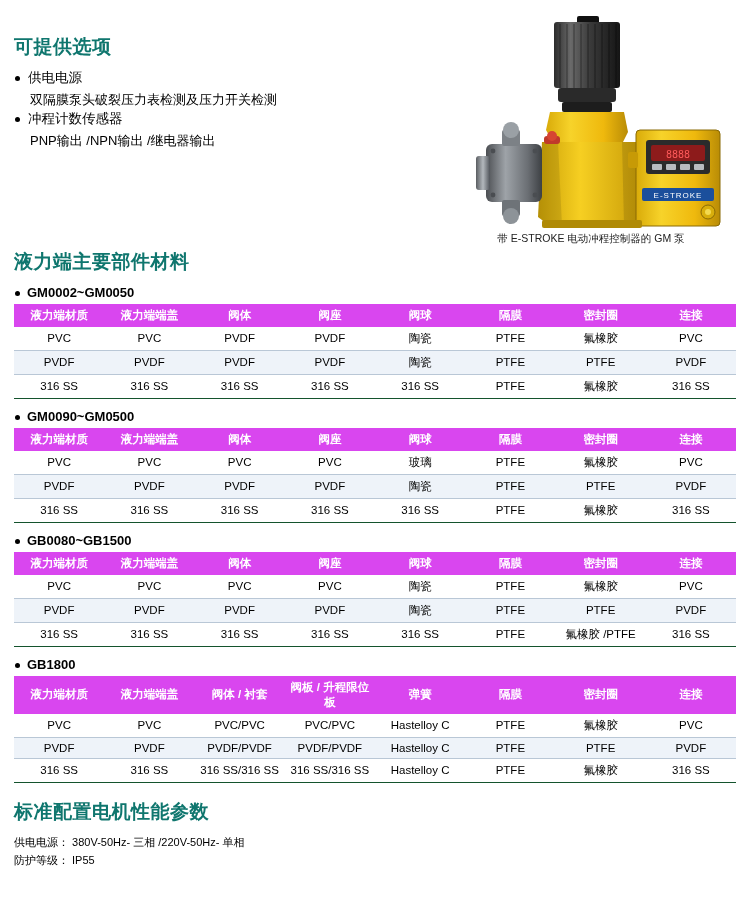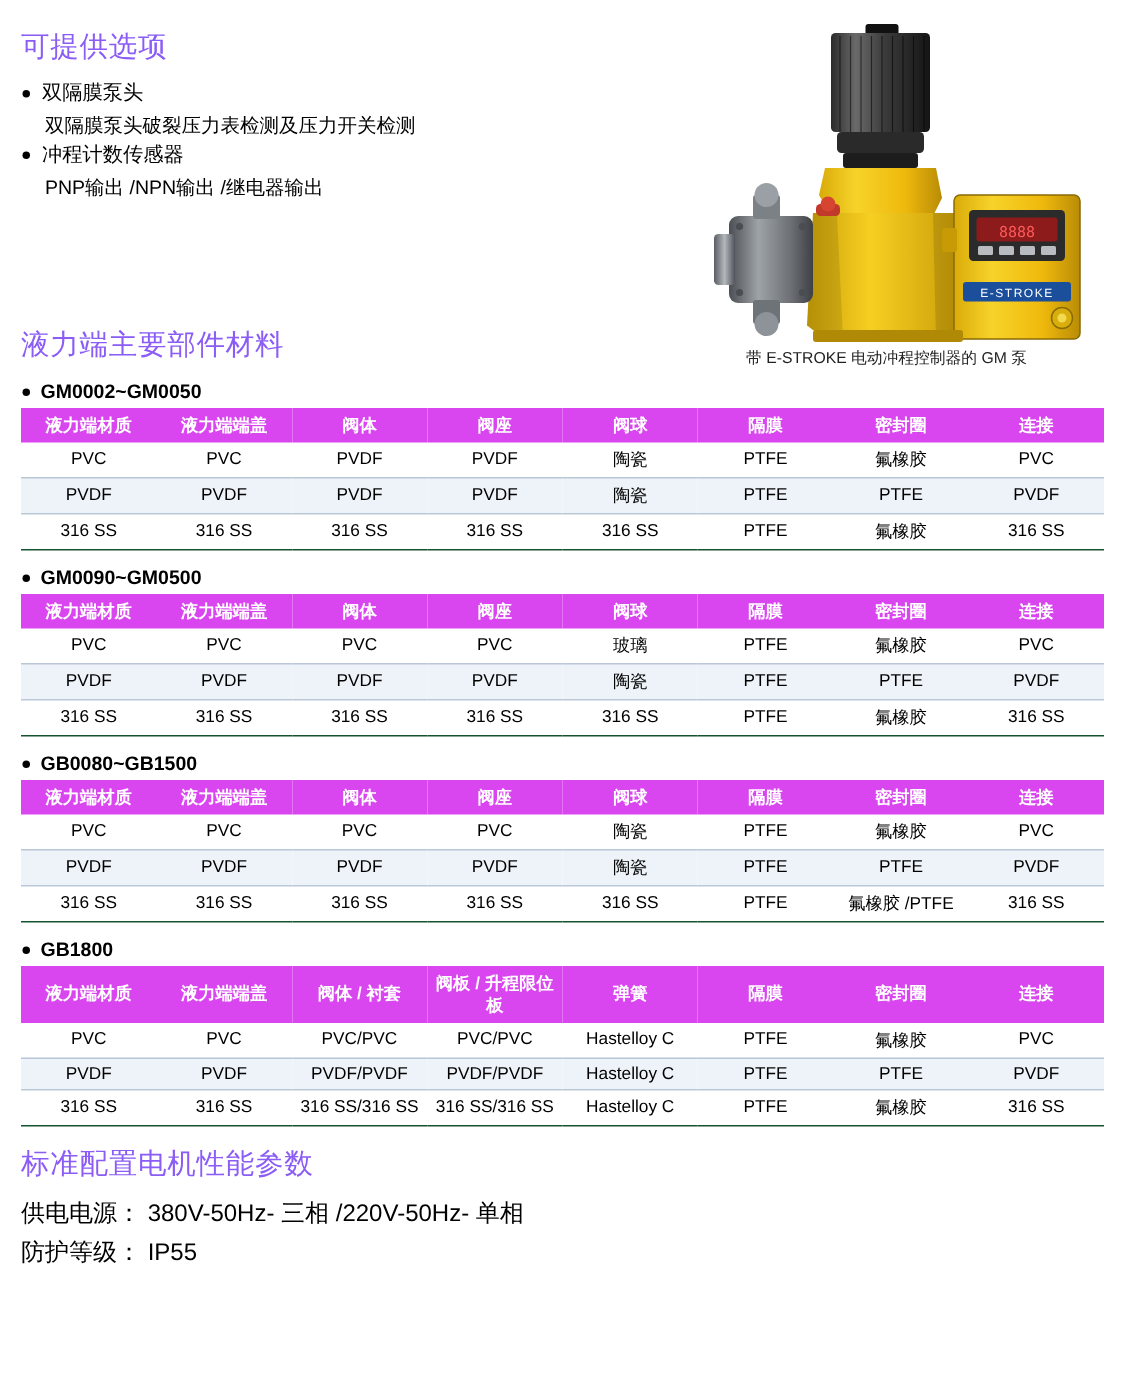--- a/index.html
+++ b/index.html
@@ -18,24 +18,24 @@
   .page {
     position: relative;
     width: 750px;
     height: 924px;
     padding: 0;
   }
   .content {
     padding: 18px 14px 0 14px;
   }
   h2.section-title {
-    color: #8b5cf6;
+    color: #0f766e;
     font-size: 19px;
-    font-weight: normal;
-    margin: 0 0 8px 0;
+    font-weight: bold;
+    margin: 16px 0 8px 0;
     letter-spacing: 0.5px;
   }
   h2.section-title.tight {
     margin-bottom: 6px;
   }
   .opt-list {
     margin: 0;
     padding: 0;
     list-style: none;
     font-size: 13.5px;
@@ -137,21 +137,21 @@
     margin-top: 14px;
   }
   .acc-text {
     font-size: 12.5px;
     line-height: 1.7;
   }
   .motor {
     margin-top: 12px;
   }
   .motor-text {
-    font-size: 16px;
+    font-size: 11px;
     line-height: 1.65;
   }
 </style>
 </head>
 <body>
 
 <div class="page">
 
   <div class="pump-block">
     <div class="pump-art">
@@ -256,21 +256,21 @@
       </svg>
     </div>
     <div class="pump-caption">带 E-STROKE 电动冲程控制器的 GM 泵</div>
   </div>
 
   <div class="content">
 
     <h2 class="section-title">可提供选项</h2>
     <ul class="opt-list">
       <li>
-        <div class="opt-item">双隔膜泵头</div>
+        <div class="opt-item">供电电源</div>
         <div class="opt-sub">双隔膜泵头破裂压力表检测及压力开关检测</div>
       </li>
       <li>
         <div class="opt-item">冲程计数传感器</div>
         <div class="opt-sub">PNP输出 /NPN输出 /继电器输出</div>
       </li>
     </ul>
 
     <div style="height:82px"></div>
     <h2 class="section-title tight">液力端主要部件材料</h2>

